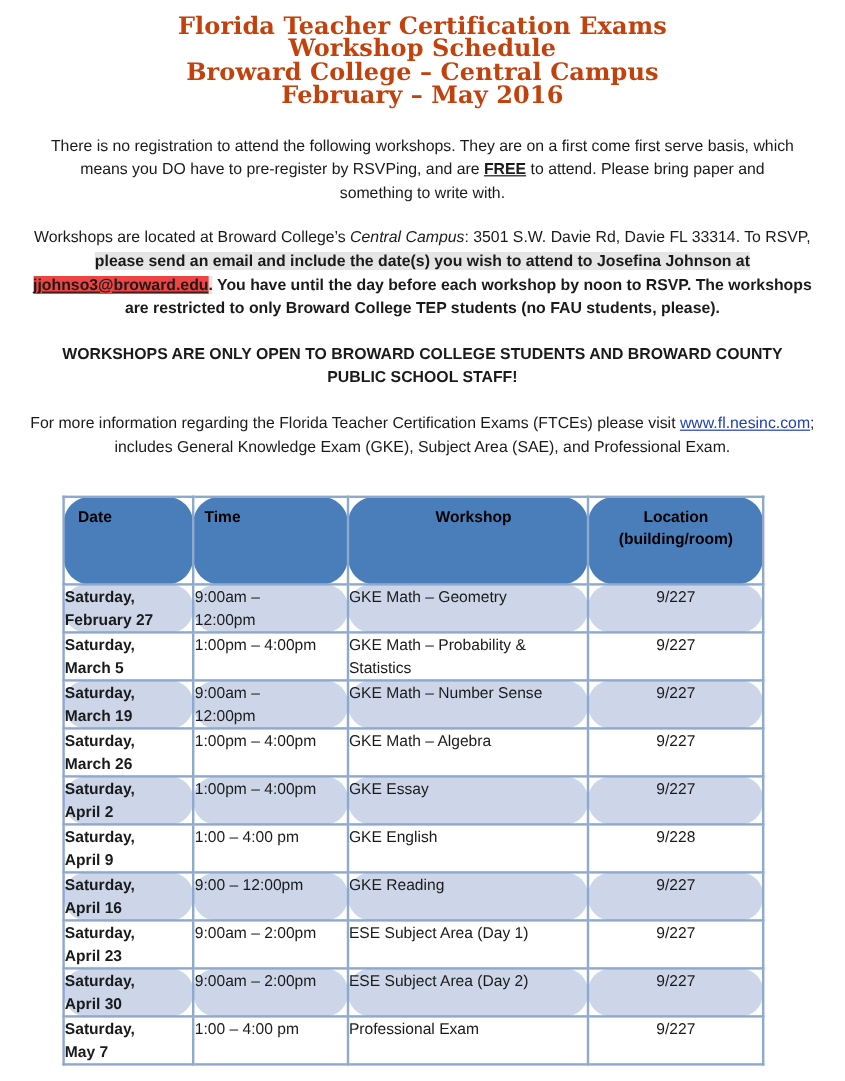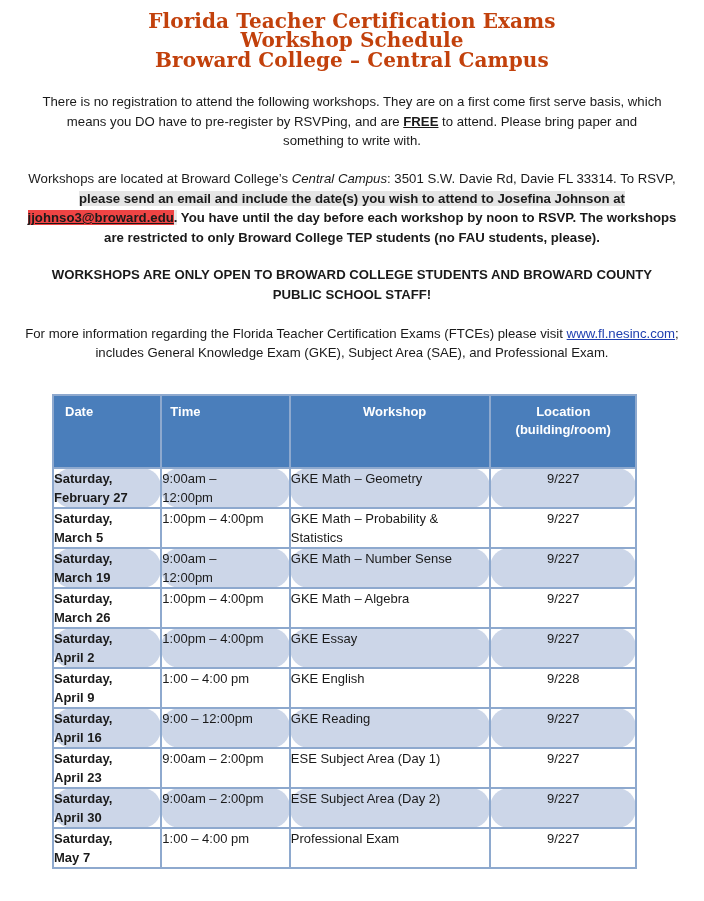--- a/index.html
+++ b/index.html
@@ -94,28 +94,29 @@
     border: 2px solid #8ea9ce;
   }
   table.schedule th,
   table.schedule td {
     border: 2px solid #8ea9ce;
     padding: 0;
     vertical-align: top;
   }
   thead th {
     background: #4a7ebb;
-    color: #ffffff;
+    color: #000000;
     font-weight: bold;
     font-size: 13px;
     line-height: 18px;
     height: 48px;
     vertical-align: top;
     border-color: #4a7ebb;
     border-bottom: 2px solid #8ea9ce;
+    border-radius: 22px;
   }
   thead th.th-date { text-align: left; padding: 7px 0 0 11px; }
   thead th.th-time { text-align: left; padding: 7px 0 0 8px; }
   thead th.th-work { text-align: center; padding: 7px 0 16px 9px; }
   thead th.th-loc  { text-align: center; padding: 7px 6px 0 6px; }
 
   tbody td {
     font-size: 13px;
     line-height: 19px;
     height: 38px;
@@ -138,20 +139,21 @@
 </style>
 </head>
 <body>
 
 <div class="page">
 
   <div class="title-block">
     <div class="title-line">Florida Teacher Certification Exams</div>
     <div class="title-line">Workshop Schedule</div>
     <div class="title-line">Broward College – Central Campus</div>
+    <div class="title-line">February – May 2016</div>
   </div>
 
   <p class="para para-1"><span>There is no registration to attend the following workshops. They are on a first come first serve basis, which means you DO have to pre-register by RSVPing, and are </span><span class="b u">FREE</span><span> to attend.  Please bring paper and something to write with.</span></p>
 
   <p class="para para-2"><span>Workshops are located at Broward College’s </span><span class="i">Central Campus</span><span>: 3501 S.W. Davie Rd, Davie FL 33314. To RSVP, </span><span class="hl">please send an email and include the date(s) you wish to attend to Josefina Johnson at </span><span class="hl-link">jjohnso3@broward.edu</span><span class="hl">.</span><span class="b"> You have until the day before each workshop by noon to RSVP.  The workshops are restricted to only Broward College TEP students (no FAU students, please).</span></p>
 
   <p class="para para-3">WORKSHOPS ARE ONLY OPEN TO BROWARD COLLEGE STUDENTS AND BROWARD COUNTY PUBLIC SCHOOL STAFF!</p>
 
   <p class="para para-4"><span>For more information regarding the Florida Teacher Certification Exams (FTCEs) please visit </span><span class="weblink">www.fl.nesinc.com</span><span>; includes General Knowledge Exam (GKE), Subject Area (SAE), and Professional Exam.</span></p>
 

